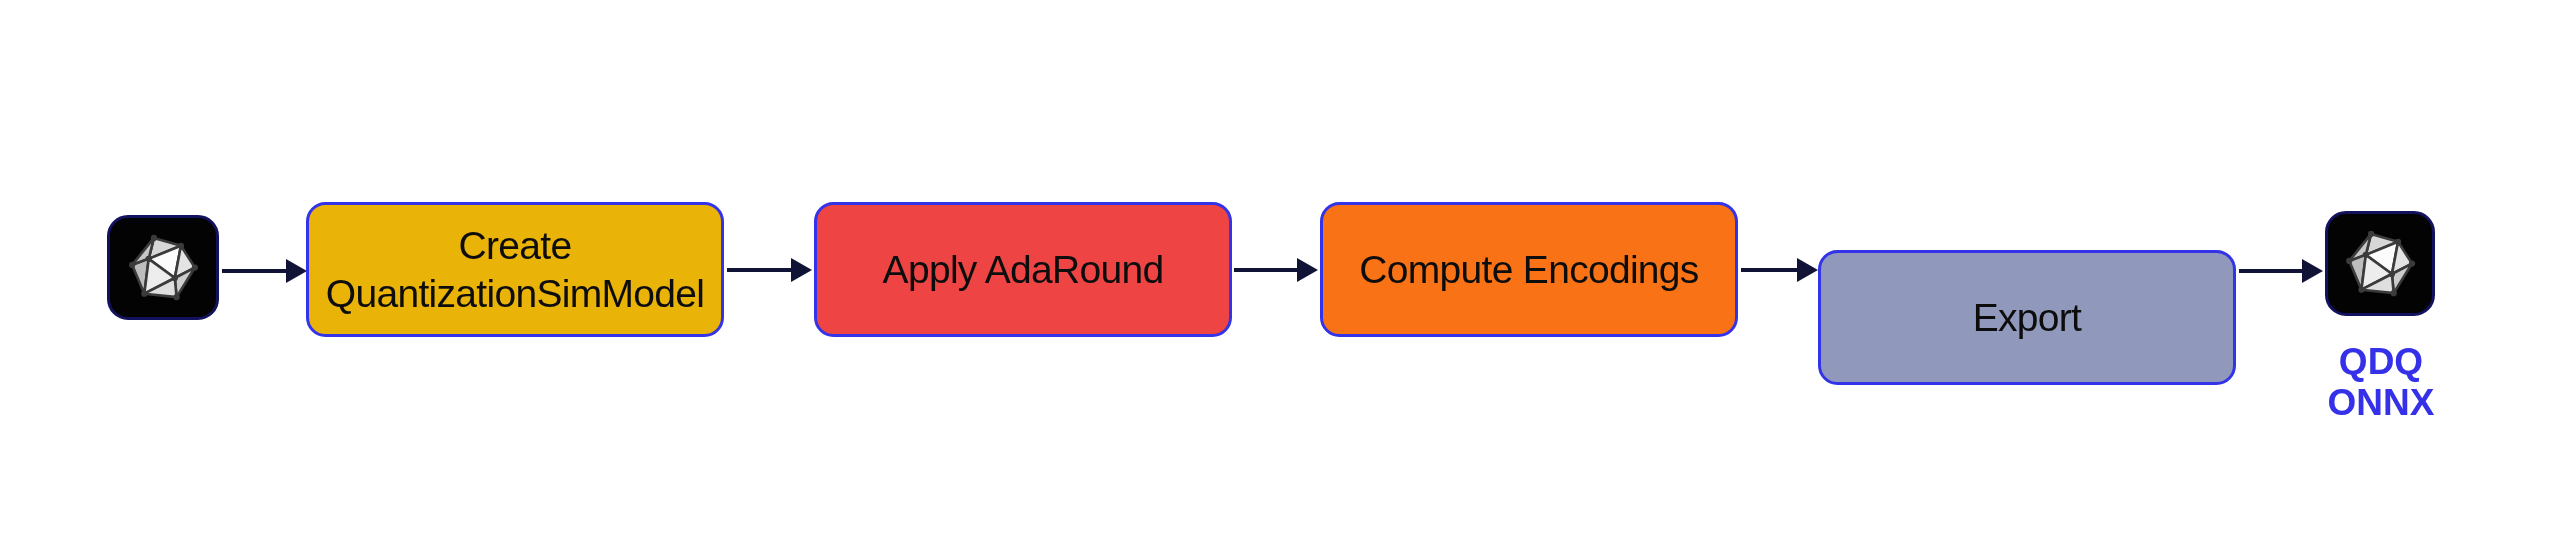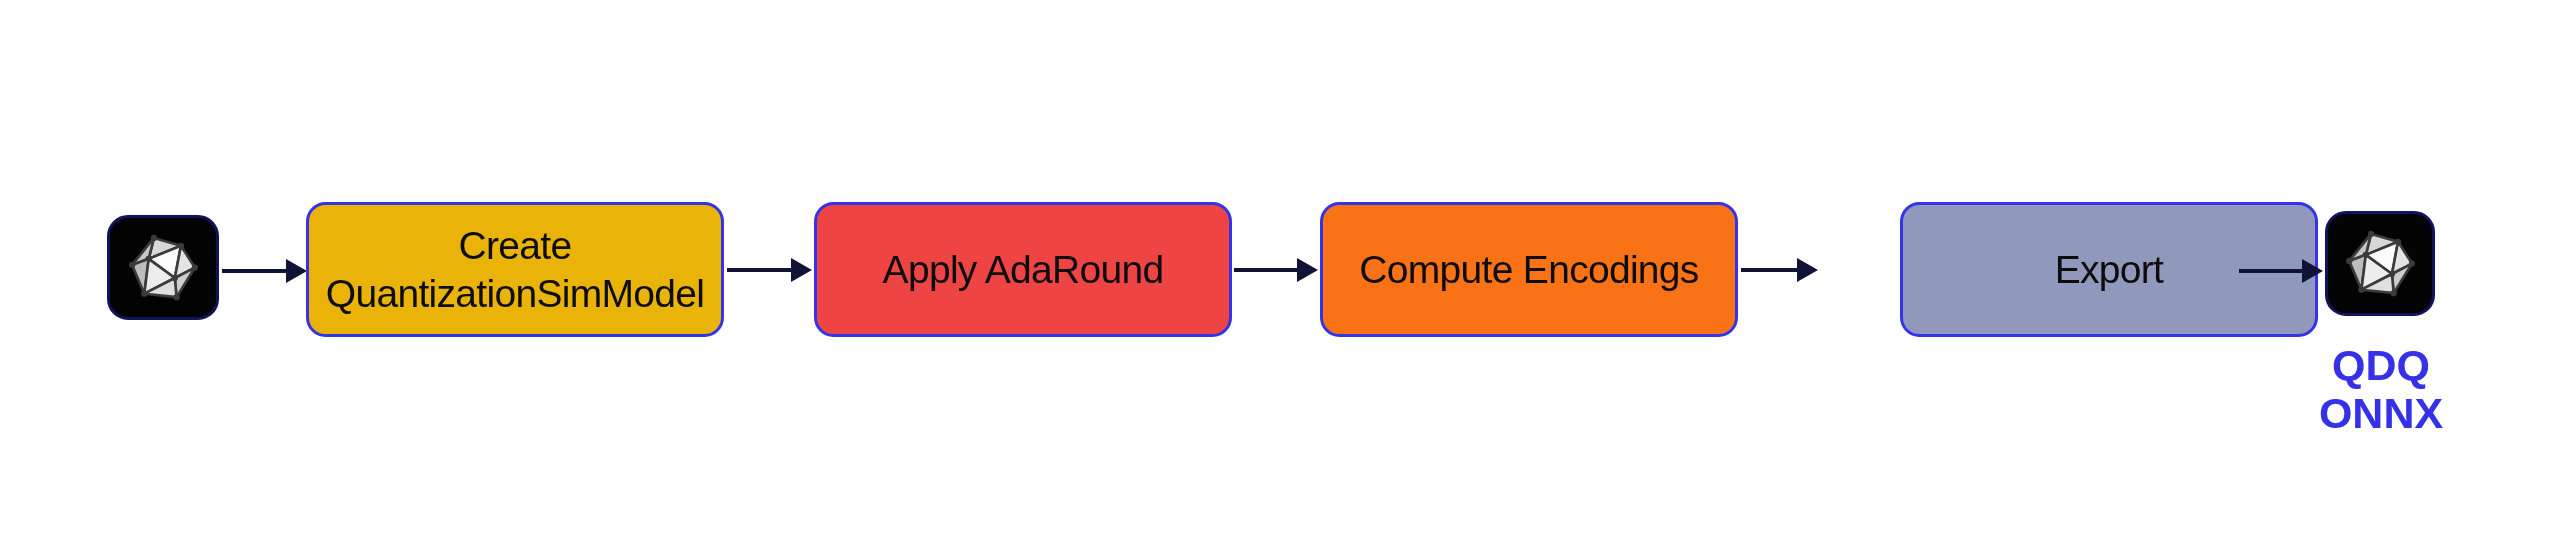--- a/index.html
+++ b/index.html
@@ -41,21 +41,21 @@
     text-align: center;
     font-size: 39px;
     letter-spacing: -0.7px;
     line-height: 1.22;
     color: #0d0d0d;
     padding: 0 8.4px;
   }
   .step-1 { left: 306px;  width: 418px; background: #eab308; }
   .step-2 { left: 814px; width: 418px; background: #ef4444; }
   .step-3 { left: 1320px; width: 418px; background: #f97316; }
-  .step-4 { left: 1900px; width: 418px; background: #9099bb; }
+  .step-4 { left: 1818px; width: 418px; background: #9099bb; margin-top: 48px; }
 
   
   .arrow {
     position: absolute;
     height: 24px;
     display: flex;
     align-items: center;
   }
   .arrow .shaft { flex: 1; height: 4.9px; background: #101336; }
   .arrow .head {
@@ -71,21 +71,21 @@
   .arrow-5 { left: 2239px; top: 259px; width: 84px; }
 
   
   .output-label {
     position: absolute;
     left: 2287px;
     top: 341px;
     width: 188px;
     text-align: center;
     font-weight: bold;
-    font-size: 43px;
+    font-size: 37px;
     line-height: 1.12;
     color: #3431e8;
     white-space: pre-line;
     letter-spacing: 0px;
   }
 </style>
 </head>
 <body>
 
 <div class="canvas">

